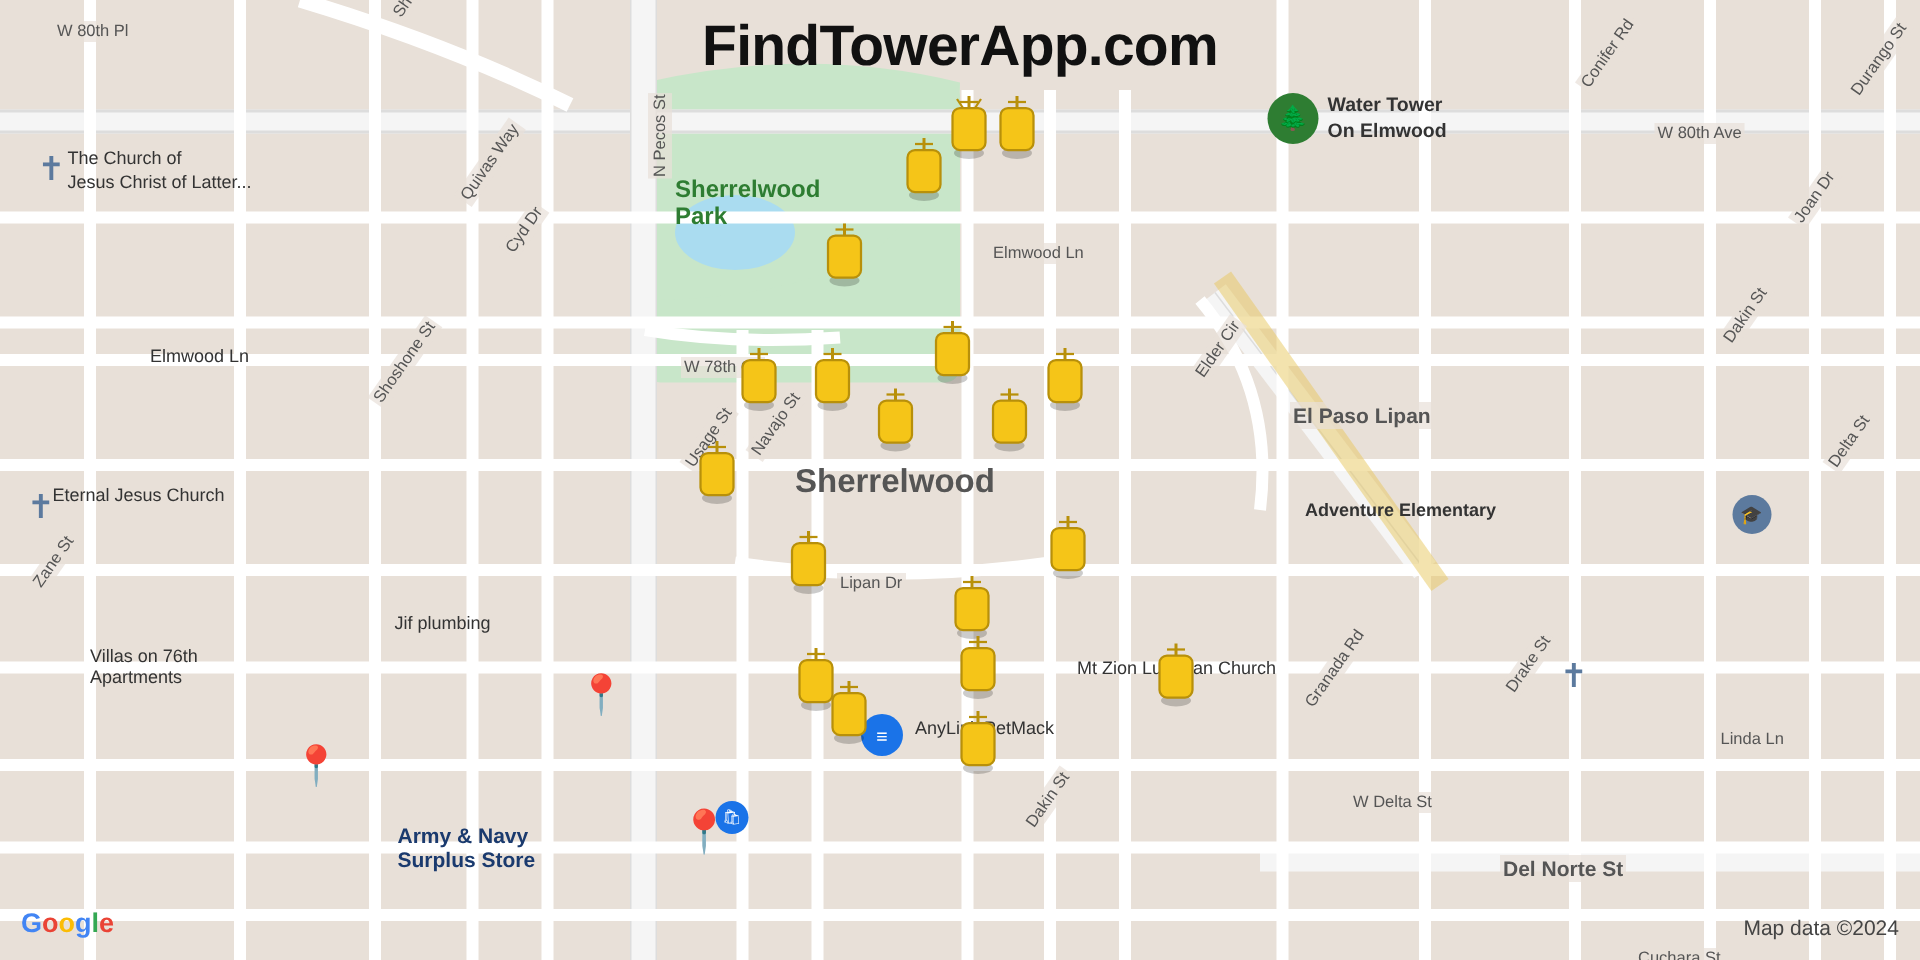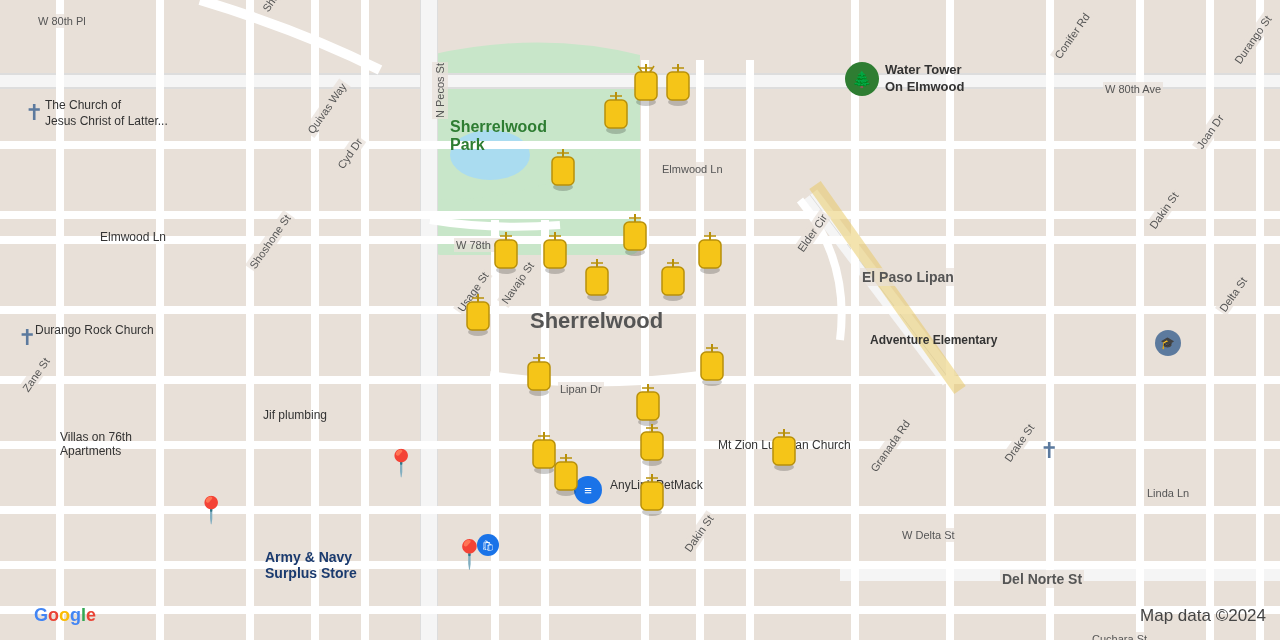--- a/index.html
+++ b/index.html
@@ -36,33 +36,32 @@
     }
 
     
     #google-logo {
       position: absolute;
       bottom: 14px;
       left: 14px;
       font-size: 18px;
       font-weight: bold;
       z-index: 100;
-      margin-left: 20px;
     }
     #google-logo .g-blue { color: #4285F4; }
     #google-logo .g-red { color: #EA4335; }
     #google-logo .g-yellow { color: #FBBC05; }
     #google-logo .g-green { color: #34A853; }
 
     
     #map-attr {
       position: absolute;
       bottom: 14px;
       right: 14px;
-      font-size: 17px;
+      font-size: 14px;
       color: #444;
       z-index: 100;
     }
 
     
     .place-label {
       position: absolute;
       font-size: 12px;
       color: #333;
       font-weight: 500;
@@ -157,20 +156,21 @@
 
     <path d="M800,200 Q850,260 840,340" stroke="#fff" stroke-width="8" fill="none"></path>
 
     <path d="M430,220 Q490,230 560,225" stroke="#fff" stroke-width="8" fill="none"></path>
 
     <path d="M490,375 Q590,390 700,375" stroke="#fff" stroke-width="8" fill="none"></path>
 
     <line x1="815" y1="185" x2="960" y2="390" stroke="#e8c860" stroke-width="14" opacity="0.5"></line>
   </svg>
 
+  <div id="app-title">FindTowerApp.com</div>
 
   <div class="street-name angled-2" style="left:258px; top:8px;">Sherrelwood Dr</div>
   <div class="street-name" style="left:432px; top:62px; writing-mode: vertical-rl; transform: rotate(180deg);">N Pecos St</div>
   <div class="street-name angled-2" style="left:303px; top:130px;">Quivas Way</div>
   <div class="street-name angled-2" style="left:333px; top:165px;">Cyd Dr</div>
   <div class="street-name angled-2" style="left:245px; top:265px;">Shoshone St</div>
   <div class="street-name" style="left:454px; top:238px;">W 78th Cir</div>
   <div class="street-name angled-2" style="left:497px; top:300px;">Navajo St</div>
   <div class="street-name" style="left:558px; top:382px;">Lipan Dr</div>
   <div class="street-name" style="left:660px; top:162px;">Elmwood Ln</div>
@@ -198,21 +198,21 @@
   <div class="place-label" style="left:100px; top:230px;">Elmwood Ln</div>
 
   <div style="position:absolute; left:25px; top:100px; z-index:50;">
     <span style="color:#5c7a9e; font-size:22px;">✝</span>
   </div>
   <div class="place-label" style="left:45px; top:98px; max-width:180px; line-height:1.3;">The Church of<br>Jesus Christ of Latter...</div>
 
   <div style="position:absolute; left:18px; top:325px; z-index:50;">
     <span style="color:#5c7a9e; font-size:22px;">✝</span>
   </div>
-  <div class="place-label" style="left:35px; top:323px;">Durango Rock Church</div>
+  <div class="place-label" style="left:35px; top:323px;">Eternal Jesus Church</div>
 
   <div class="place-label" style="left:263px; top:408px;">Jif plumbing</div>
 
   <div style="position:absolute; left:385px; top:448px; z-index:50;">
     <span style="color:#5c7a9e; font-size:26px;">📍</span>
   </div>
 
   <div class="place-label" style="left:60px; top:430px;">Villas on 76th<br>Apartments</div>
 
   <div style="position:absolute; left:195px; top:495px; z-index:50;">

